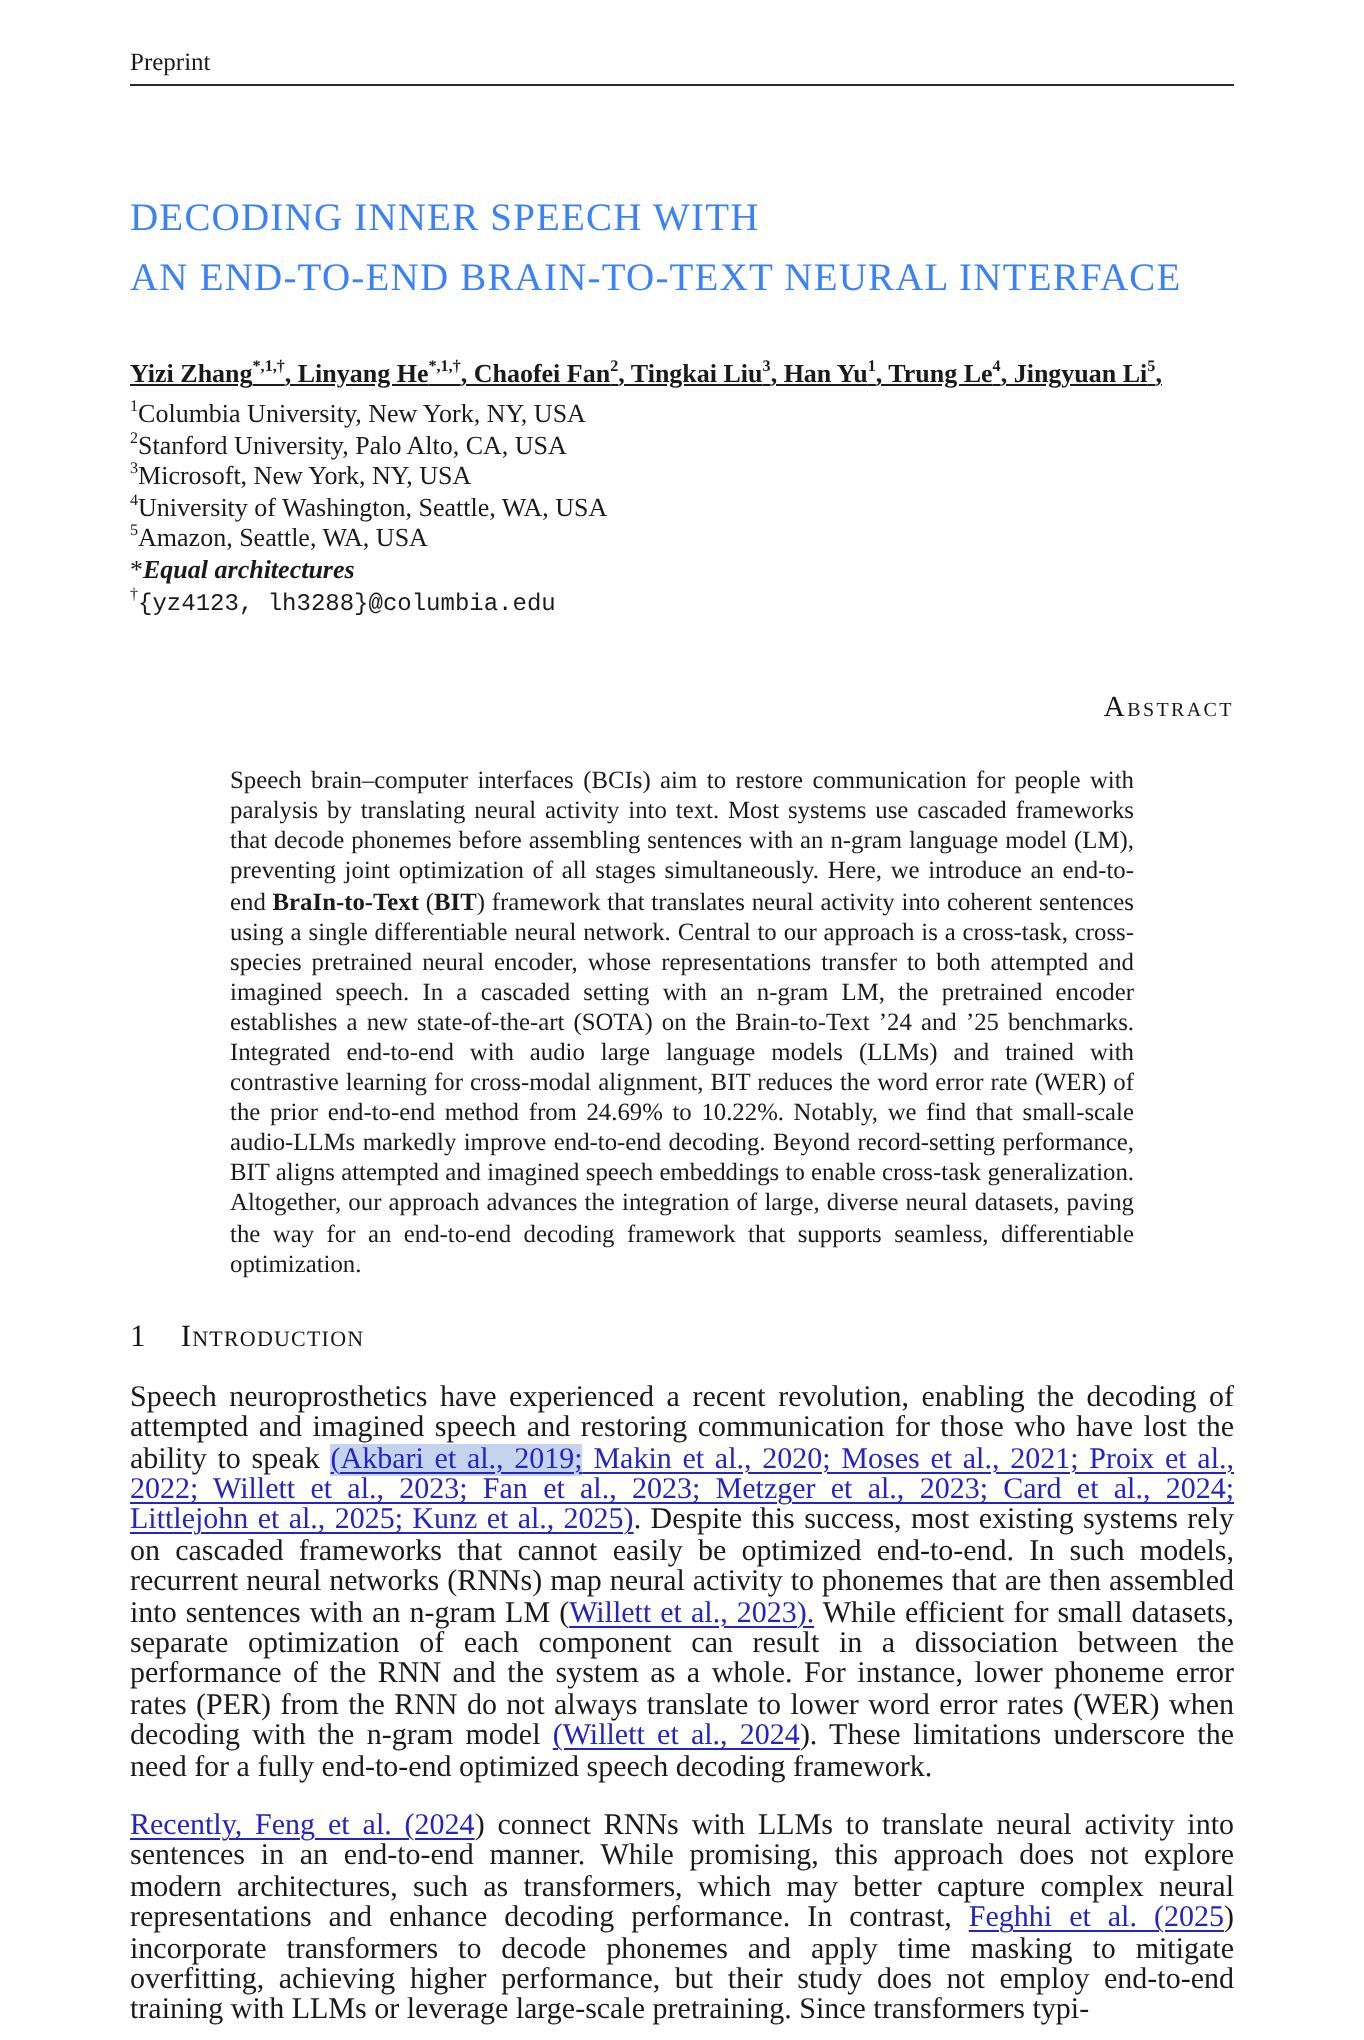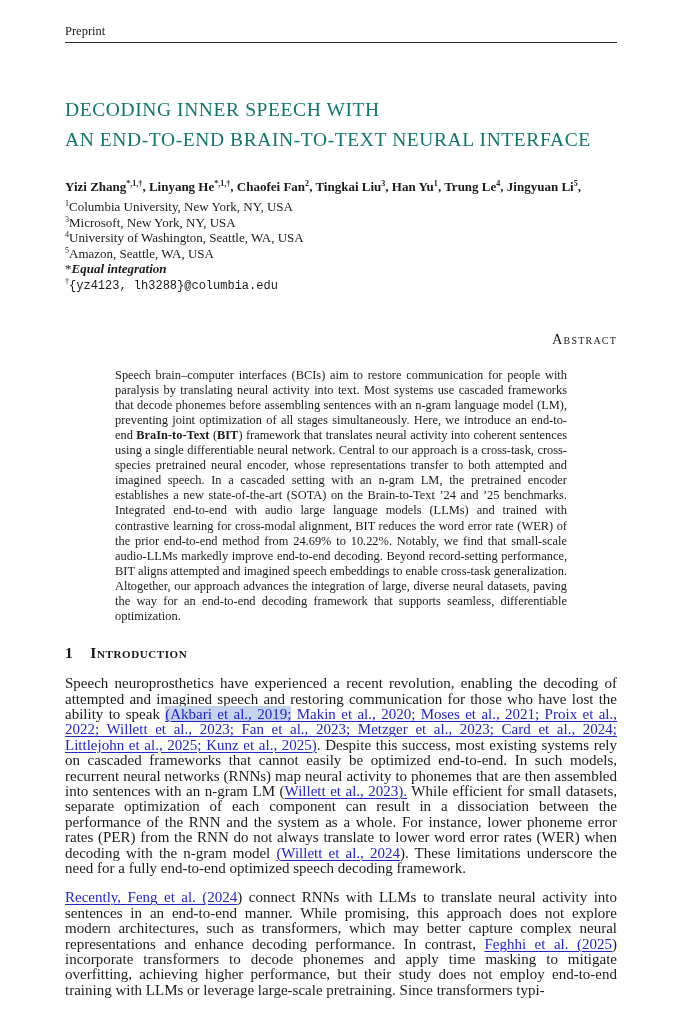--- a/index.html
+++ b/index.html
@@ -12,23 +12,23 @@
     padding:24px 65px 0 65px;
     overflow:hidden;
     font-family:"Liberation Serif","DejaVu Serif",serif;
     color:#1a1a1a;
   }
   .preprint{font-size:12.5px;color:#1a1a1a;}
   .rule{border:none;border-bottom:1.5px solid #2b2b2b;margin:3px 0 0 0;}
   .title{
     margin:52px 0 0 0;
     font-size:19.5px;font-weight:500;
-    letter-spacing:0.6px;line-height:30px;color:#0f766e;
+    letter-spacing:0.6px;line-height:30px;color:#3b82f6;
   }
-  .authors{margin-top:22px;font-weight:bold;font-size:13px;line-height:20px;}
+  .authors{margin-top:22px;font-weight:bold;font-size:13px;line-height:20px;text-decoration:underline;}
   .authors p{margin:0;}
   .affils{margin-top:2px;font-size:13px;line-height:15.6px;}
   .affils p{margin:0;}
   .sup{vertical-align:super;font-size:0.62em;line-height:0;}
   .link{color:#2424c4;text-decoration:underline;text-decoration-thickness:0.8px;text-underline-offset:2px;}
   .hl{background:#c5d3ee;}
   .b{font-weight:bold;}
   .bi{font-weight:bold;font-style:italic;}
   .mono{font-family:Liberation Mono, monospace;font-size:12px;}
   .abstract{margin-top:36px;}
@@ -37,21 +37,21 @@
     font-variant:small-caps;font-weight:500;
     font-size:14.5px;letter-spacing:1.2px;color:#161616;
   }
   .abstract .body{
     margin:20px 50px 12px 50px;
     text-align:justify;
     font-size:12.4px;line-height:15.1px;
   }
   .sec-heading{
     margin:20px 0 0 0;
-    font-variant:small-caps;font-weight:700;
+    font-variant:small-caps;font-weight:400;
     font-size:15.5px;letter-spacing:0.6px;color:#161616;
   }
   .sec-heading .num{margin-right:17px;font-variant:normal;}
   .intro p{
     margin:14px 0 0 0;
     text-align:justify;
     font-size:15px;line-height:15.4px;
   }
 </style>
 </head>
@@ -68,24 +68,25 @@
     <span>DECODING INNER SPEECH WITH</span><br>
     <span>AN END-TO-END BRAIN-TO-TEXT NEURAL INTERFACE</span>
   </h1>
 
   <div class="authors">
     <p><span>Yizi Zhang</span><span class="sup">*,1,†</span><span>, Linyang He</span><span class="sup">*,1,†</span><span>, Chaofei Fan</span><span class="sup">2</span><span>, Tingkai Liu</span><span class="sup">3</span><span>, Han Yu</span><span class="sup">1</span><span>, Trung Le</span><span class="sup">4</span><span>, Jingyuan Li</span><span class="sup">5</span><span>,</span></p>
   </div>
 
   <div class="affils">
     <p><span class="sup">1</span><span>Columbia University, New York, NY, USA</span></p>
+    <p><span class="sup">2</span><span>Stanford University, Palo Alto, CA, USA</span></p>
     <p><span class="sup">3</span><span>Microsoft, New York, NY, USA</span></p>
     <p><span class="sup">4</span><span>University of Washington, Seattle, WA, USA</span></p>
     <p><span class="sup">5</span><span>Amazon, Seattle, WA, USA</span></p>
-    <p><span>*</span><span class="bi">Equal integration</span></p>
+    <p><span>*</span><span class="bi">Equal architectures</span></p>
     <p><span class="sup">†</span><span class="mono">{yz4123, lh3288}@columbia.edu</span></p>
   </div>
 
   <section class="abstract">
     <h2>Abstract</h2>
     <p class="body"><span>Speech brain–computer interfaces (BCIs) aim to restore communication for people with paralysis by translating neural activity into text. Most systems use cascaded frameworks that decode phonemes before assembling sentences with an n-gram language model (LM), preventing joint optimization of all stages simultaneously. Here, we introduce an end-to-end </span><span class="b">BraIn-to-Text</span><span> (</span><span class="b">BIT</span><span>) framework that translates neural activity into coherent sentences using a single differentiable neural network. Central to our approach is a cross-task, cross-species pretrained neural encoder, whose representations transfer to both attempted and imagined speech. In a cascaded setting with an n-gram LM, the pretrained encoder establishes a new state-of-the-art (SOTA) on the Brain-to-Text ’24 and ’25 benchmarks. Integrated end-to-end with audio large language models (LLMs) and trained with contrastive learning for cross-modal alignment, BIT reduces the word error rate (WER) of the prior end-to-end method from 24.69% to 10.22%. Notably, we find that small-scale audio-LLMs markedly improve end-to-end decoding. Beyond record-setting performance, BIT aligns attempted and imagined speech embeddings to enable cross-task generalization. Altogether, our approach advances the integration of large, diverse neural datasets, paving the way for an end-to-end decoding framework that supports seamless, differentiable optimization.</span></p>
   </section>
 
   <section class="intro">
     <h2 class="sec-heading">

